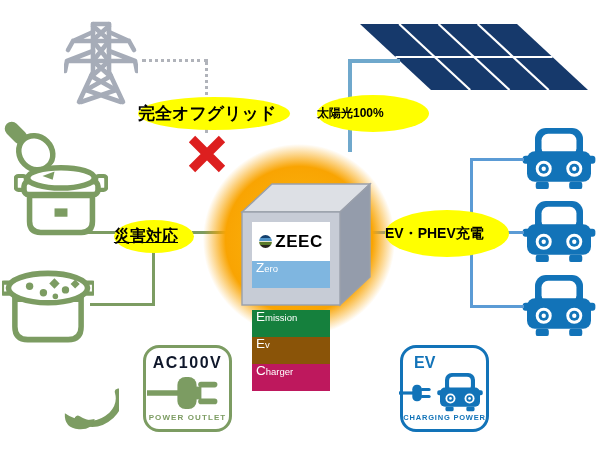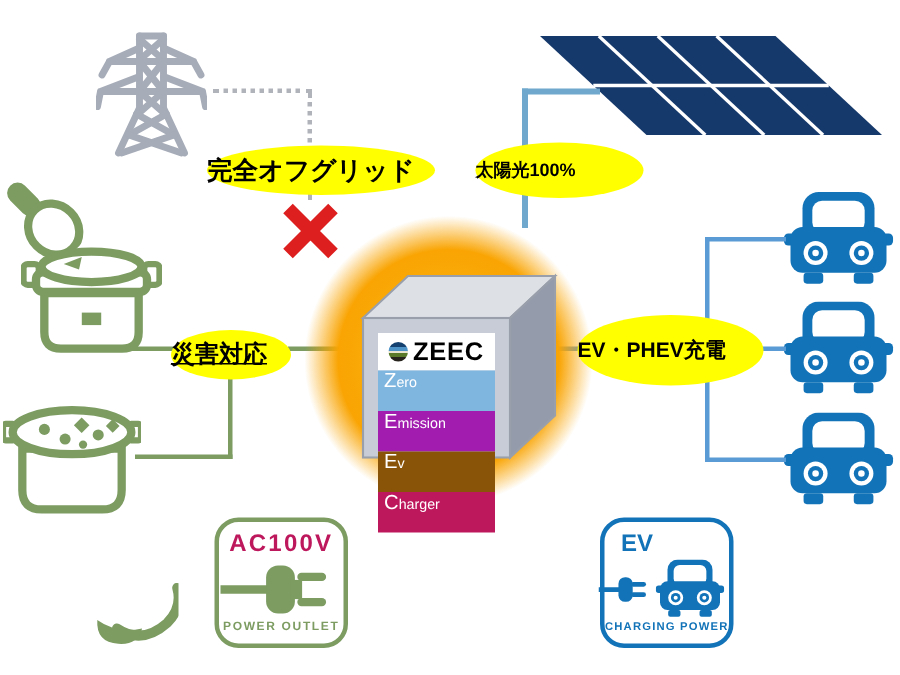--- a/index.html
+++ b/index.html
@@ -25,34 +25,34 @@
 
   
   #glow{
     position:absolute;left:201px;top:142px;width:196px;height:196px;border-radius:50%;
     background:radial-gradient(closest-side,#ffd45a 0%,#faad0a 45%,#f9a402 75%,rgba(249,164,2,0) 98%);
     z-index:3;
   }
 
   
   #zeec-panel{position:absolute;left:252px;top:222px;width:78px;z-index:5;}
-  #zeec-header{background:#fff;height:25px;display:flex;align-items:center;justify-content:center;gap:3px;}
+  #zeec-header{background:#fff;height:39px;display:flex;align-items:center;justify-content:center;gap:3px;}
   #zeec-logo{width:13px;height:13px;border-radius:50%;
     background:linear-gradient(to bottom,#13406e 0 25%,#4e93c8 25% 45%,#e8e4d0 45% 55%,#5a7a2a 55% 75%,#26231c 75% 100%);}
   #zeec-title{font-weight:800;font-size:17px;letter-spacing:.5px;color:#000;}
   .zeec-bar{height:27px;line-height:14px;color:#fff;font-size:9.5px;font-weight:normal;padding-left:4px;display:block;}
   .zeec-bar::first-letter{font-size:13.5px;}
 
   
   .badge-box{position:absolute;width:89px;height:87px;border-radius:16px;background:#fff;
     box-sizing:border-box;z-index:4;display:flex;flex-direction:column;align-items:center;justify-content:space-between;
     padding:6px 3px 7px 3px;}
   #ac-box{left:143px;top:345px;border:3px solid #7c9c62;}
   #ev-box{left:400px;top:345px;border:3px solid #1273b8;}
-  #ac-volt{color:#be185d;font-size:16px;font-weight:600;letter-spacing:1.5px;}
+  #ac-volt{color:#0f172a;font-size:16px;font-weight:600;letter-spacing:1.5px;}
   #ac-caption{color:#7c9c62;font-size:8px;font-weight:600;letter-spacing:1.1px;white-space:nowrap;text-align:center;}
   #ev-title{color:#1273b8;font-size:16px;font-weight:bold;align-self:flex-start;margin-left:8px;}
   #ev-caption{color:#1273b8;font-size:7.5px;font-weight:bold;letter-spacing:.8px;white-space:nowrap;}
   .plug-row{display:flex;align-items:center;margin-left:-8px;}
 
   svg{display:block;}
 </style>
 </head>
 <body>
 
@@ -100,21 +100,21 @@
     <polygon points="102,34 132,6 132,99 102,127" fill="#949cab" stroke="#9aa0ab" stroke-width="1.4"></polygon>
     <rect x="4" y="34" width="98" height="93" fill="#c7ccd6" stroke="#9aa0ab" stroke-width="1.4"></rect>
   </svg>
 
   <div id="zeec-panel">
     <div id="zeec-header">
       <span id="zeec-logo"></span>
       <span id="zeec-title">ZEEC</span>
     </div>
     <span class="zeec-bar" style="background: rgb(127, 182, 224);">Zero</span>
-    <span class="zeec-bar" style="background: #a21caf;">Emission</span>
+    <span class="zeec-bar" style="background: #15803d; margin-top: 22px;">Emission</span>
     <span class="zeec-bar" style="background: rgb(138, 84, 8);">Ev</span>
     <span class="zeec-bar" style="background: #be185d;">Charger</span>
   </div>
 
   <svg class="abs" style="left:6px;top:114px;transform:rotate(-45deg);" width="44" height="62" viewBox="0 0 44 62">
     <rect x="15" y="1" width="14" height="26" rx="7" fill="#7c9c62"></rect>
     <ellipse cx="22" cy="42" rx="16" ry="18" fill="#fff" stroke="#7c9c62" stroke-width="5.5"></ellipse>
   </svg>
 
   <svg class="abs" style="left:14px;top:164px;" width="94" height="74" viewBox="0 0 100 80">

